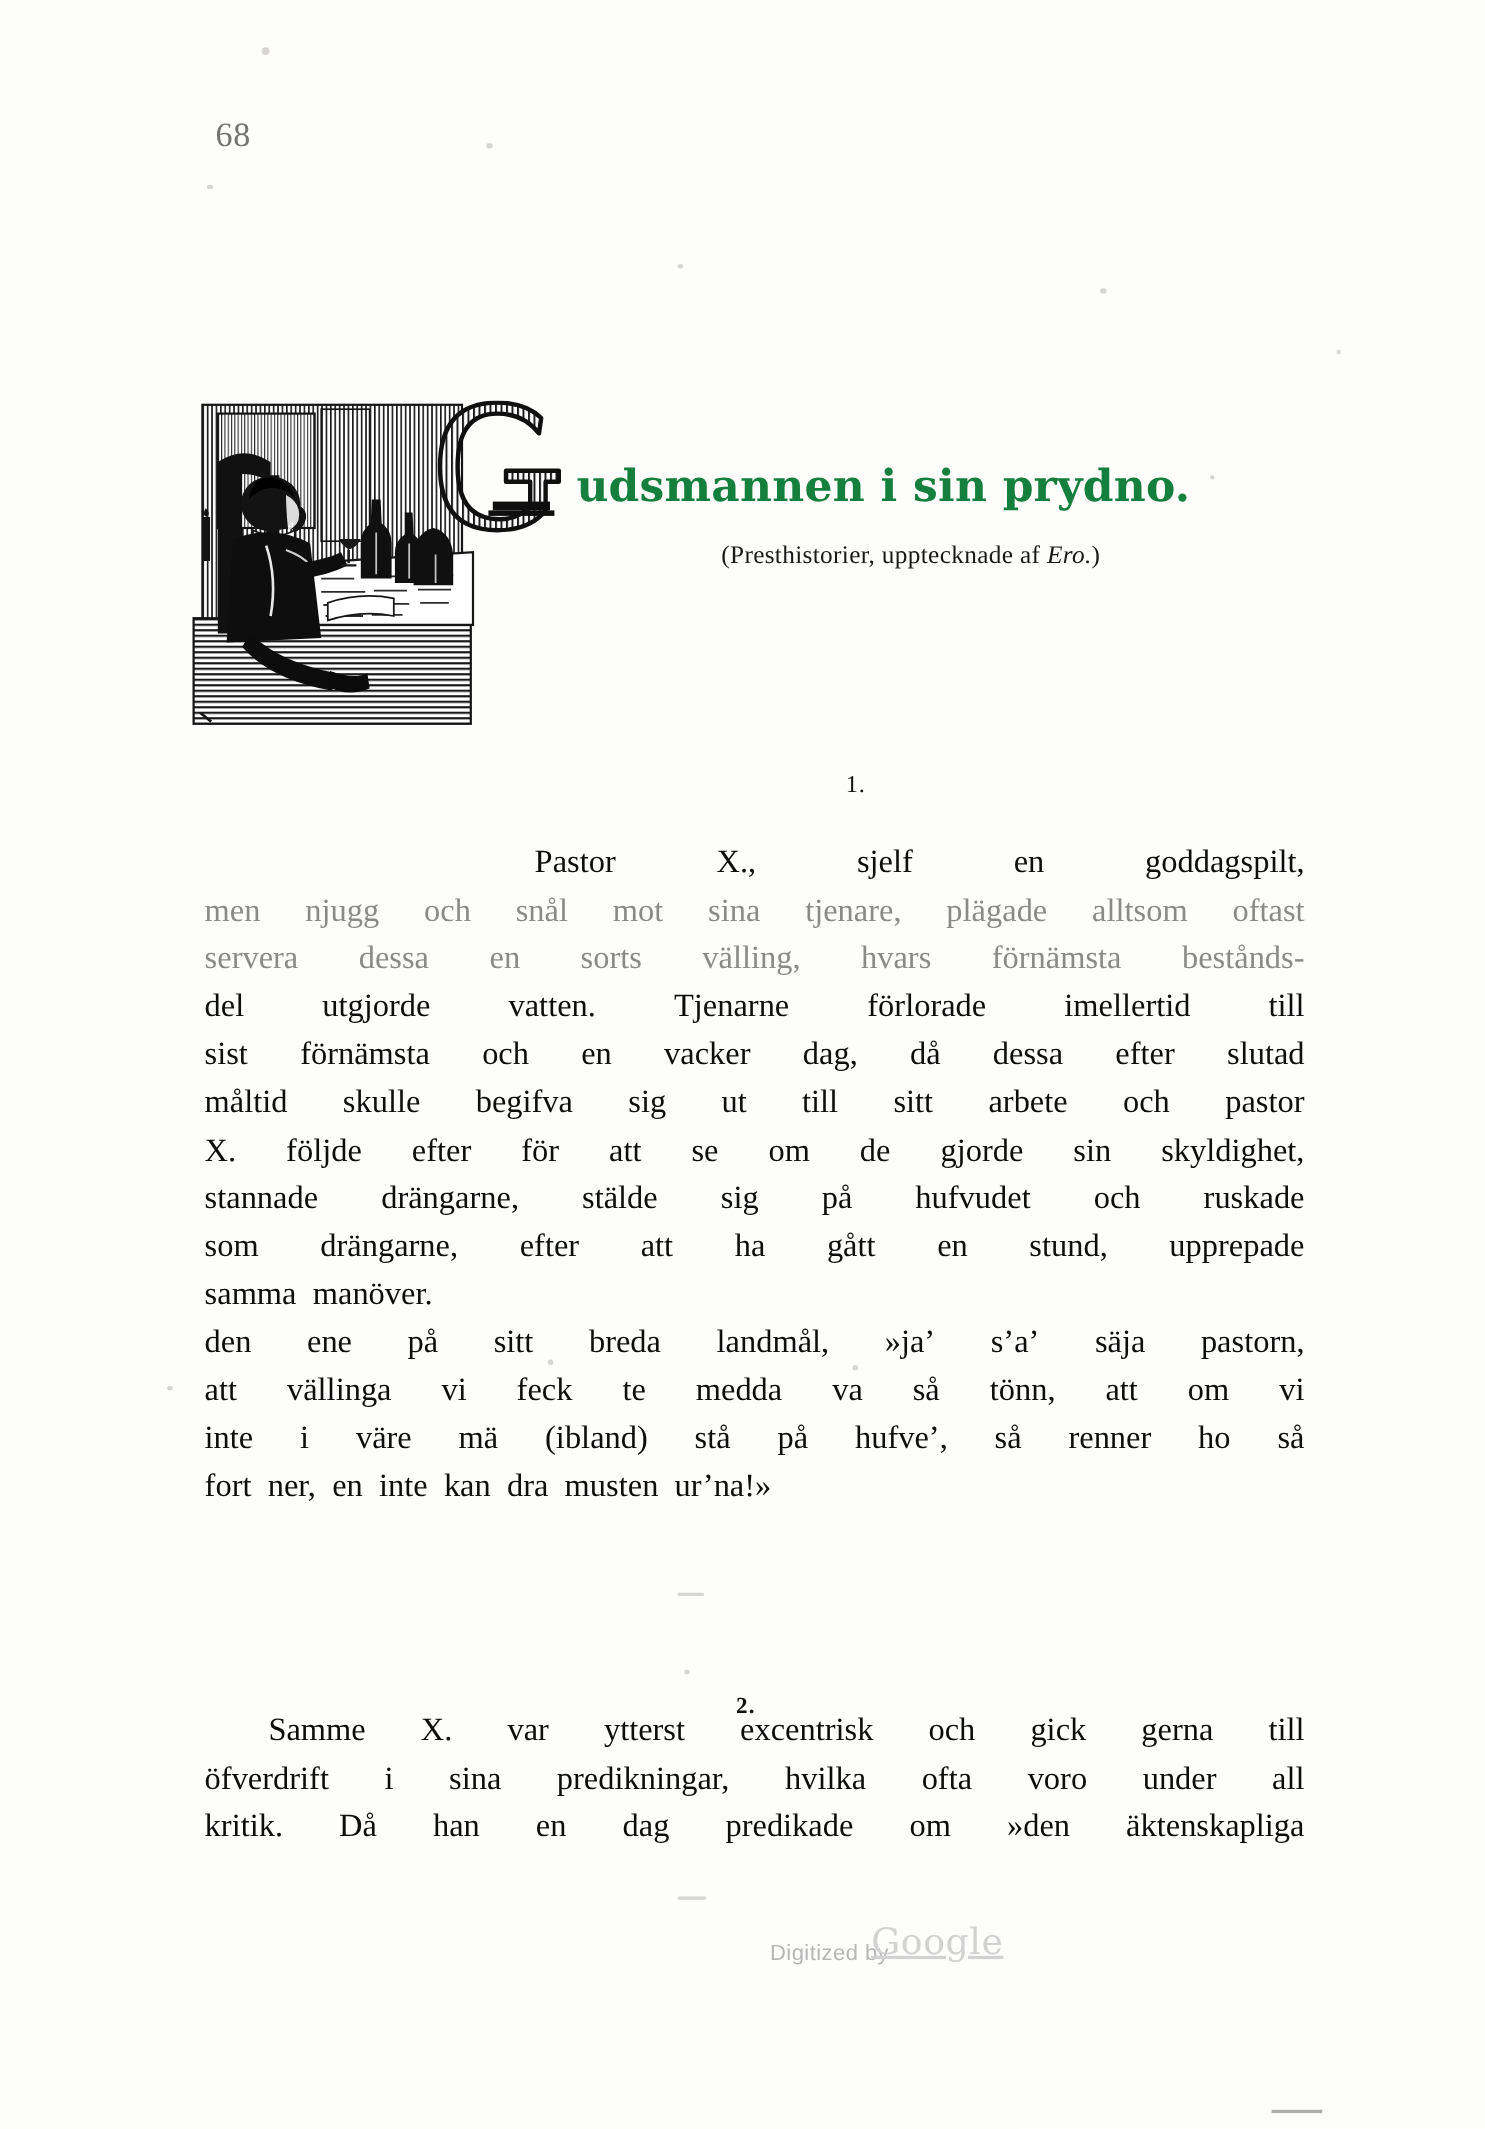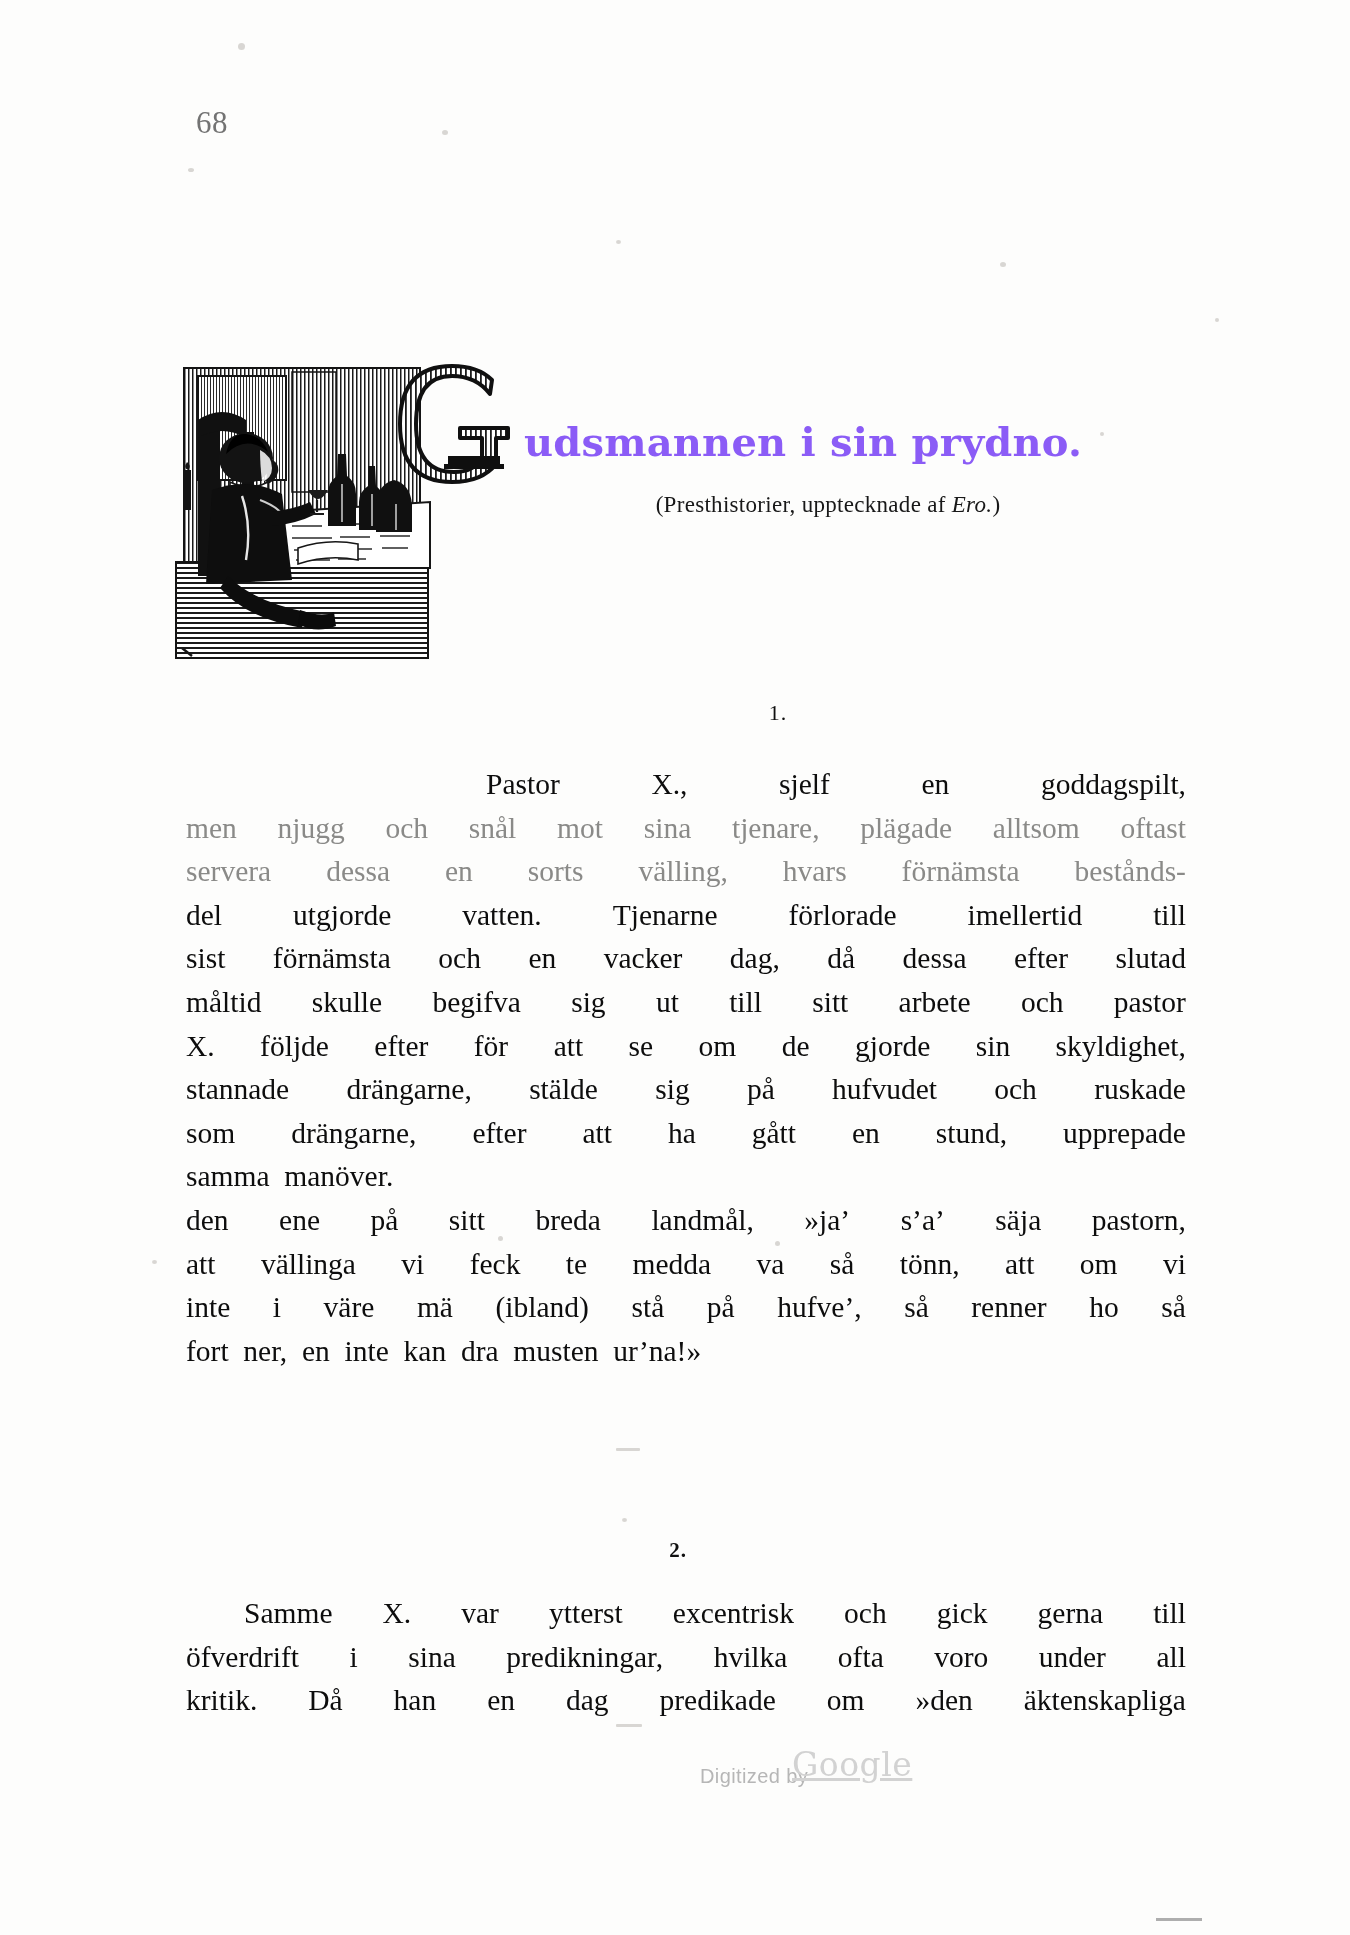--- a/index.html
+++ b/index.html
@@ -74,21 +74,21 @@
   }
   .title-text {
     position: absolute;
     left: 134px;
     top: 18px;
     font-family: "DejaVu Serif", serif;
     font-size: 40px;
     font-weight: 700;
     letter-spacing: .2px;
     white-space: nowrap;
-    color: #8b5cf6;
+    color: #15803d;
   }
 
   .subtitle {
     position: absolute;
     left: 300px;
     top: 130px;
     width: 720px;
     text-align: center;
     font-size: 23px;
     letter-spacing: .3px;
@@ -113,21 +113,21 @@
   
   .body-block {
     position: absolute;
     left: 186px;
     width: 1000px;
     font-size: 29.5px;
     line-height: 43.6px;
     color: #0d0d0d;
   }
   .b1 { top: 763px; }
-  .b2 { top: 1592px; }
+  .b2 { top: 1552px; }
 
   
   .faint   { color: #8a8a88; }
 
   
   .just {
     display: flex;
     justify-content: space-between;
     white-space: nowrap;
   }

